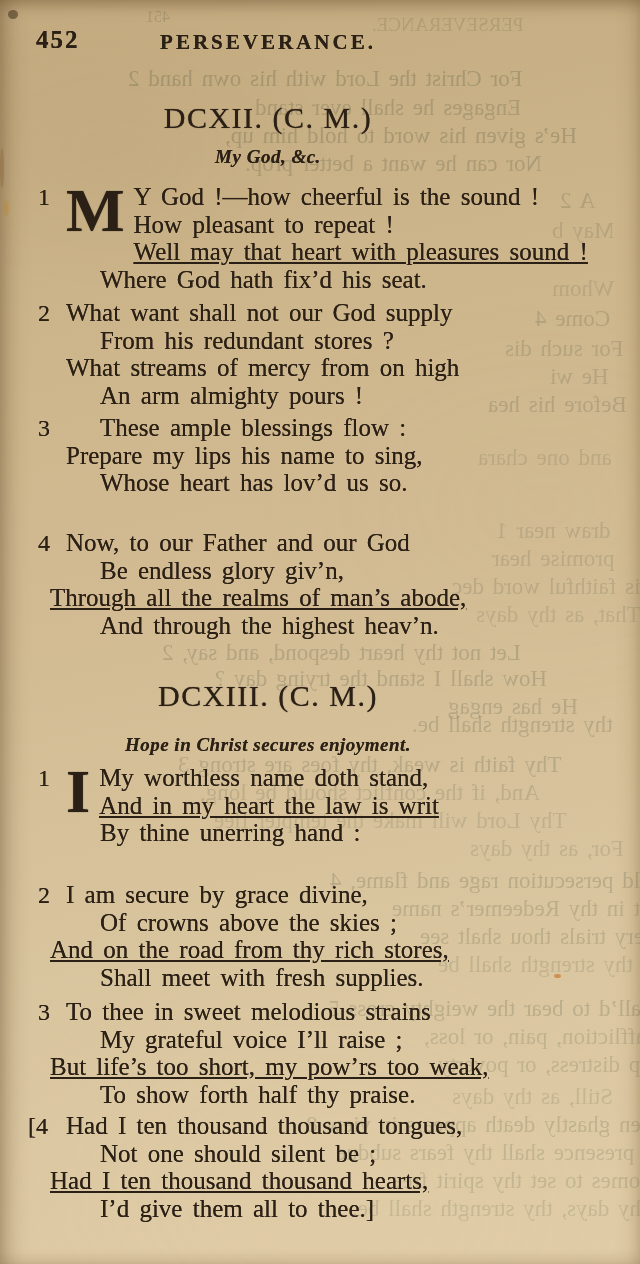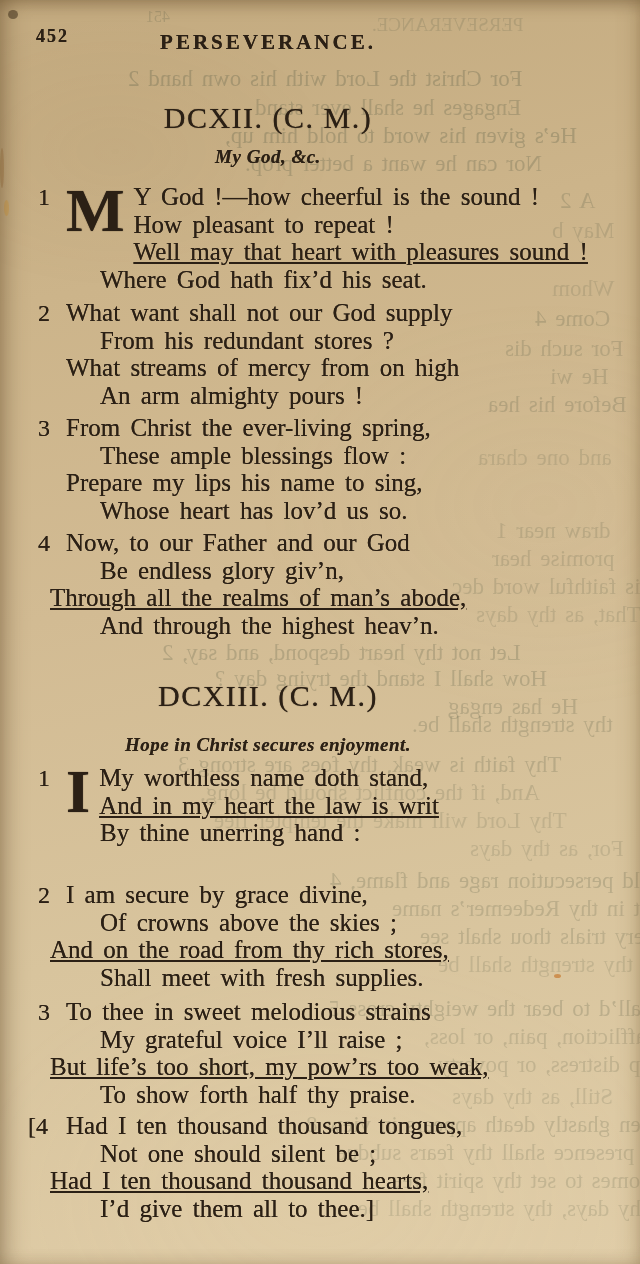--- a/index.html
+++ b/index.html
@@ -12,21 +12,21 @@
   .vignette{position:absolute;inset:0;pointer-events:none;
     box-shadow:inset 16px 0 22px -10px rgba(88,62,32,.40),
                inset 0 12px 16px -8px rgba(88,62,32,.35),
                inset -14px 0 20px -10px rgba(120,92,50,.30),
                inset 0 -10px 18px -12px rgba(120,92,50,.18);}
   .mottle{position:absolute;inset:0;pointer-events:none;opacity:.5;
     background:
       radial-gradient(ellipse 320px 200px at 18% 12%, rgba(120,90,50,.10), transparent 70%),
       radial-gradient(ellipse 420px 300px at 85% 40%, rgba(200,180,140,.12), transparent 70%),
       radial-gradient(ellipse 500px 340px at 50% 95%, rgba(235,215,175,.18), transparent 75%);}
-  .pagenum{position:absolute;left:36px;top:26px;font-size:18px;font-weight:bold;
+  .pagenum{position:absolute;left:36px;top:26px;font-size:25px;font-weight:bold;
     letter-spacing:2px;text-shadow:0 0 .6px rgba(43,32,21,.9);}
   .runhead{position:absolute;left:0;top:30px;width:536px;text-align:center;
     font-size:21px;font-weight:bold;letter-spacing:3px;text-shadow:0 0 .6px rgba(43,32,21,.85);}
   .hymn-head{position:absolute;left:0;width:536px;text-align:center;
     font-size:30px;letter-spacing:1.5px;text-shadow:0 0 .8px rgba(43,32,21,.85);}
   .hymn-sub{position:absolute;left:0;width:536px;text-align:center;
     font-size:19px;font-weight:bold;font-style:italic;letter-spacing:.5px;
     text-shadow:0 0 .5px rgba(43,32,21,.8);}
   .verse{position:absolute;left:36px;width:576px;padding-left:30px;box-sizing:border-box;
     font-size:25px;word-spacing:4px;text-shadow:0 0 .6px rgba(43,32,21,.85);}
@@ -103,21 +103,20 @@
 <div class="verse" style="top:299px">
   <span class="vnum">2</span>
   <div class="vline">What want shall not our God supply</div>
   <div class="vline indent">From his redundant stores ?</div>
   <div class="vline">What streams of mercy from on high</div>
   <div class="vline indent">An arm almighty pours !</div>
 </div>
 
 <div class="verse" style="top:414px">
   <span class="vnum">3</span>
-  <div class="vline">From Christ the ever-living spring,</div>
   <div class="vline indent">These ample blessings flow :</div>
   <div class="vline">Prepare my lips his name to sing,</div>
   <div class="vline indent">Whose heart has lov’d us so.</div>
 </div>
 
 <div class="verse" style="top:529px">
   <span class="vnum">4</span>
   <div class="vline">Now, to our Father and our God</div>
   <div class="vline indent">Be endless glory giv’n,</div>
   <div class="vline hang">Through all the realms of man’s abode,</div>

